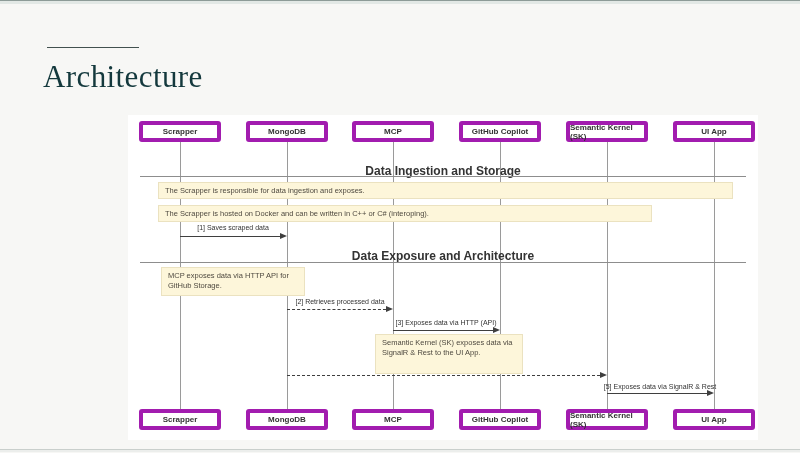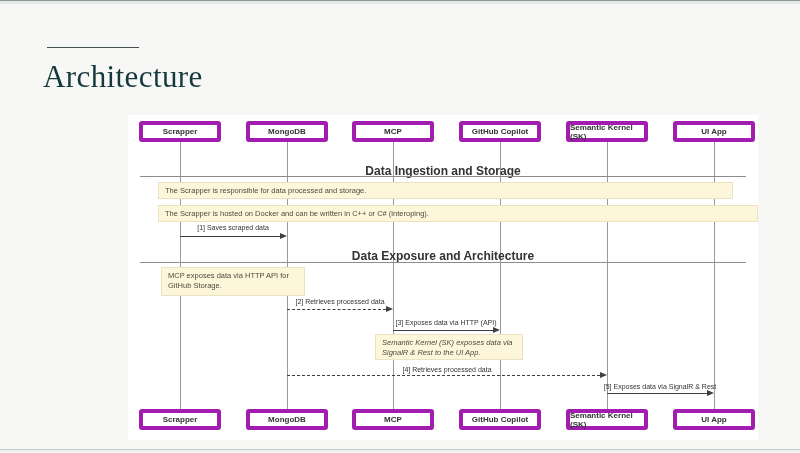--- a/index.html
+++ b/index.html
@@ -83,41 +83,41 @@
     <div class="actor" style="left:11px;  top:6px;">Scrapper</div>
     <div class="actor" style="left:118px; top:6px;">MongoDB</div>
     <div class="actor" style="left:224px; top:6px;">MCP</div>
     <div class="actor" style="left:331px; top:6px;">GitHub Copilot</div>
     <div class="actor" style="left:438px; top:6px;">Semantic Kernel (SK)</div>
     <div class="actor" style="left:545px; top:6px;">UI App</div>
 
     <div class="divider-label" style="top:49px;">Data Ingestion and Storage</div>
     <div class="divider-line" style="top:61px;"></div>
 
-    <div class="note" style="left:30px; top:67px; width:575px; height:17px;">The Scrapper is responsible for data processed and storage.</div>
-    <div class="note" style="left:30px; top:90px; width:600px; height:17px;">The Scrapper is hosted on Docker and can be written in C++ or C# (interoping).</div>
+    <div class="note" style="left:30px; top:67px; width:575px; height:17px;">The Scrapper is responsible for data ingestion and exposes.</div>
+    <div class="note" style="left:30px; top:90px; width:494px; height:17px;">The Scrapper is hosted on Docker and can be written in C++ or C# (interoping).</div>
 
     <div class="msg-label" style="left:105px; top:109px;">[1] Saves scraped data</div>
     <div class="msg-line solid" style="left:52px; top:121px; width:100px;"></div>
     <div class="arrowhead" style="left:152px; top:118px;"></div>
 
     <div class="divider-label" style="top:134px;">Data Exposure and Architecture</div>
     <div class="divider-line" style="top:147px;"></div>
 
     <div class="note" style="left:33px; top:152px; width:144px; height:29px;">MCP exposes data via HTTP API for GitHub Storage.</div>
 
     <div class="msg-label" style="left:212px; top:183px;">[2] Retrieves processed data</div>
     <div class="msg-line dashed" style="left:159px; top:194px; width:99px;"></div>
     <div class="arrowhead" style="left:258px; top:191px;"></div>
 
     <div class="msg-label" style="left:318px; top:204px;">[3] Exposes data via HTTP (API)</div>
     <div class="msg-line solid" style="left:265px; top:215px; width:100px;"></div>
     <div class="arrowhead" style="left:365px; top:212px;"></div>
 
-    <div class="note" style="left:247px; top:219px; width:148px; height:26px;font-style:italic;">Semantic Kernel (SK) exposes data via SignalR &amp; Rest to the UI App.</div>
+    <div class="note" style="left:247px; top:219px; width:148px; height:40px;">Semantic Kernel (SK) exposes data via SignalR &amp; Rest to the UI App.</div>
 
     <div class="msg-label" style="left:319px; top:251px;">[4] Retrieves processed data</div>
     <div class="msg-line dashed" style="left:159px; top:260px; width:313px;"></div>
     <div class="arrowhead" style="left:472px; top:257px;"></div>
 
     <div class="msg-label" style="left:532px; top:268px;">[5] Exposes data via SignalR &amp; Rest</div>
     <div class="msg-line solid" style="left:479px; top:278px; width:100px;"></div>
     <div class="arrowhead" style="left:579px; top:275px;"></div>
 
     <div class="actor" style="left:11px;  top:294px;">Scrapper</div>

